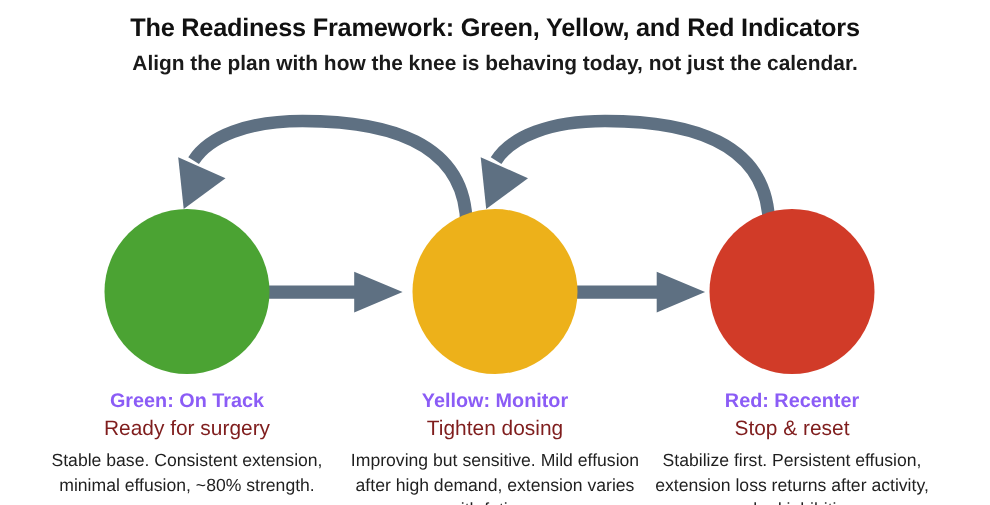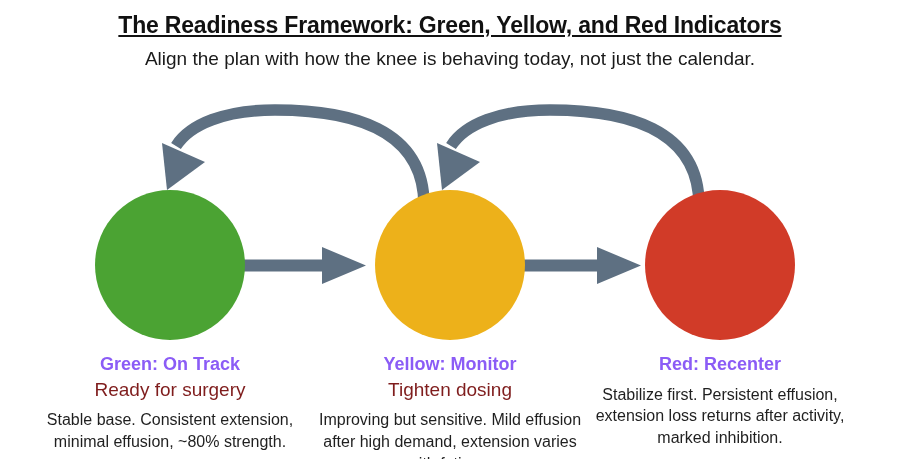--- a/index.html
+++ b/index.html
@@ -29,27 +29,26 @@
     width: 900px;
     text-align: center;
   }
 
   #diagram-title {
     font-size: 23px;
     font-weight: bold;
     letter-spacing: -0.2px;
     line-height: 1.2;
     color: #111111;
-    text-decoration: underline;
   }
 
   #diagram-subtitle {
     margin-top: 7px;
     font-size: 19px;
-    font-weight: normal;
+    font-weight: bold;
     line-height: 1.25;
     color: #1a1a1a;
   }
 
   
   #arrow-layer {
     position: absolute;
     left: 0;
     top: 0;
     width: 900px;
@@ -142,16 +141,17 @@
   <div class="stage" id="stage-yellow">
     <div class="node-circle" style="background-color: rgb(237, 177, 26);"></div>
     <div class="stage-heading">Yellow: Monitor</div>
     <div class="stage-action">Tighten dosing</div>
     <div class="stage-detail">Improving but sensitive. Mild effusion after high demand, extension varies with fatigue.</div>
   </div>
 
   <div class="stage" id="stage-red">
     <div class="node-circle" style="background-color: rgb(209, 59, 40);"></div>
     <div class="stage-heading">Red: Recenter</div>
+    <div class="stage-action">Stop &amp; reset</div>
     <div class="stage-detail">Stabilize first. Persistent effusion, extension loss returns after activity, marked inhibition.</div>
   </div>
 
 </div>
 
 </body></html>

